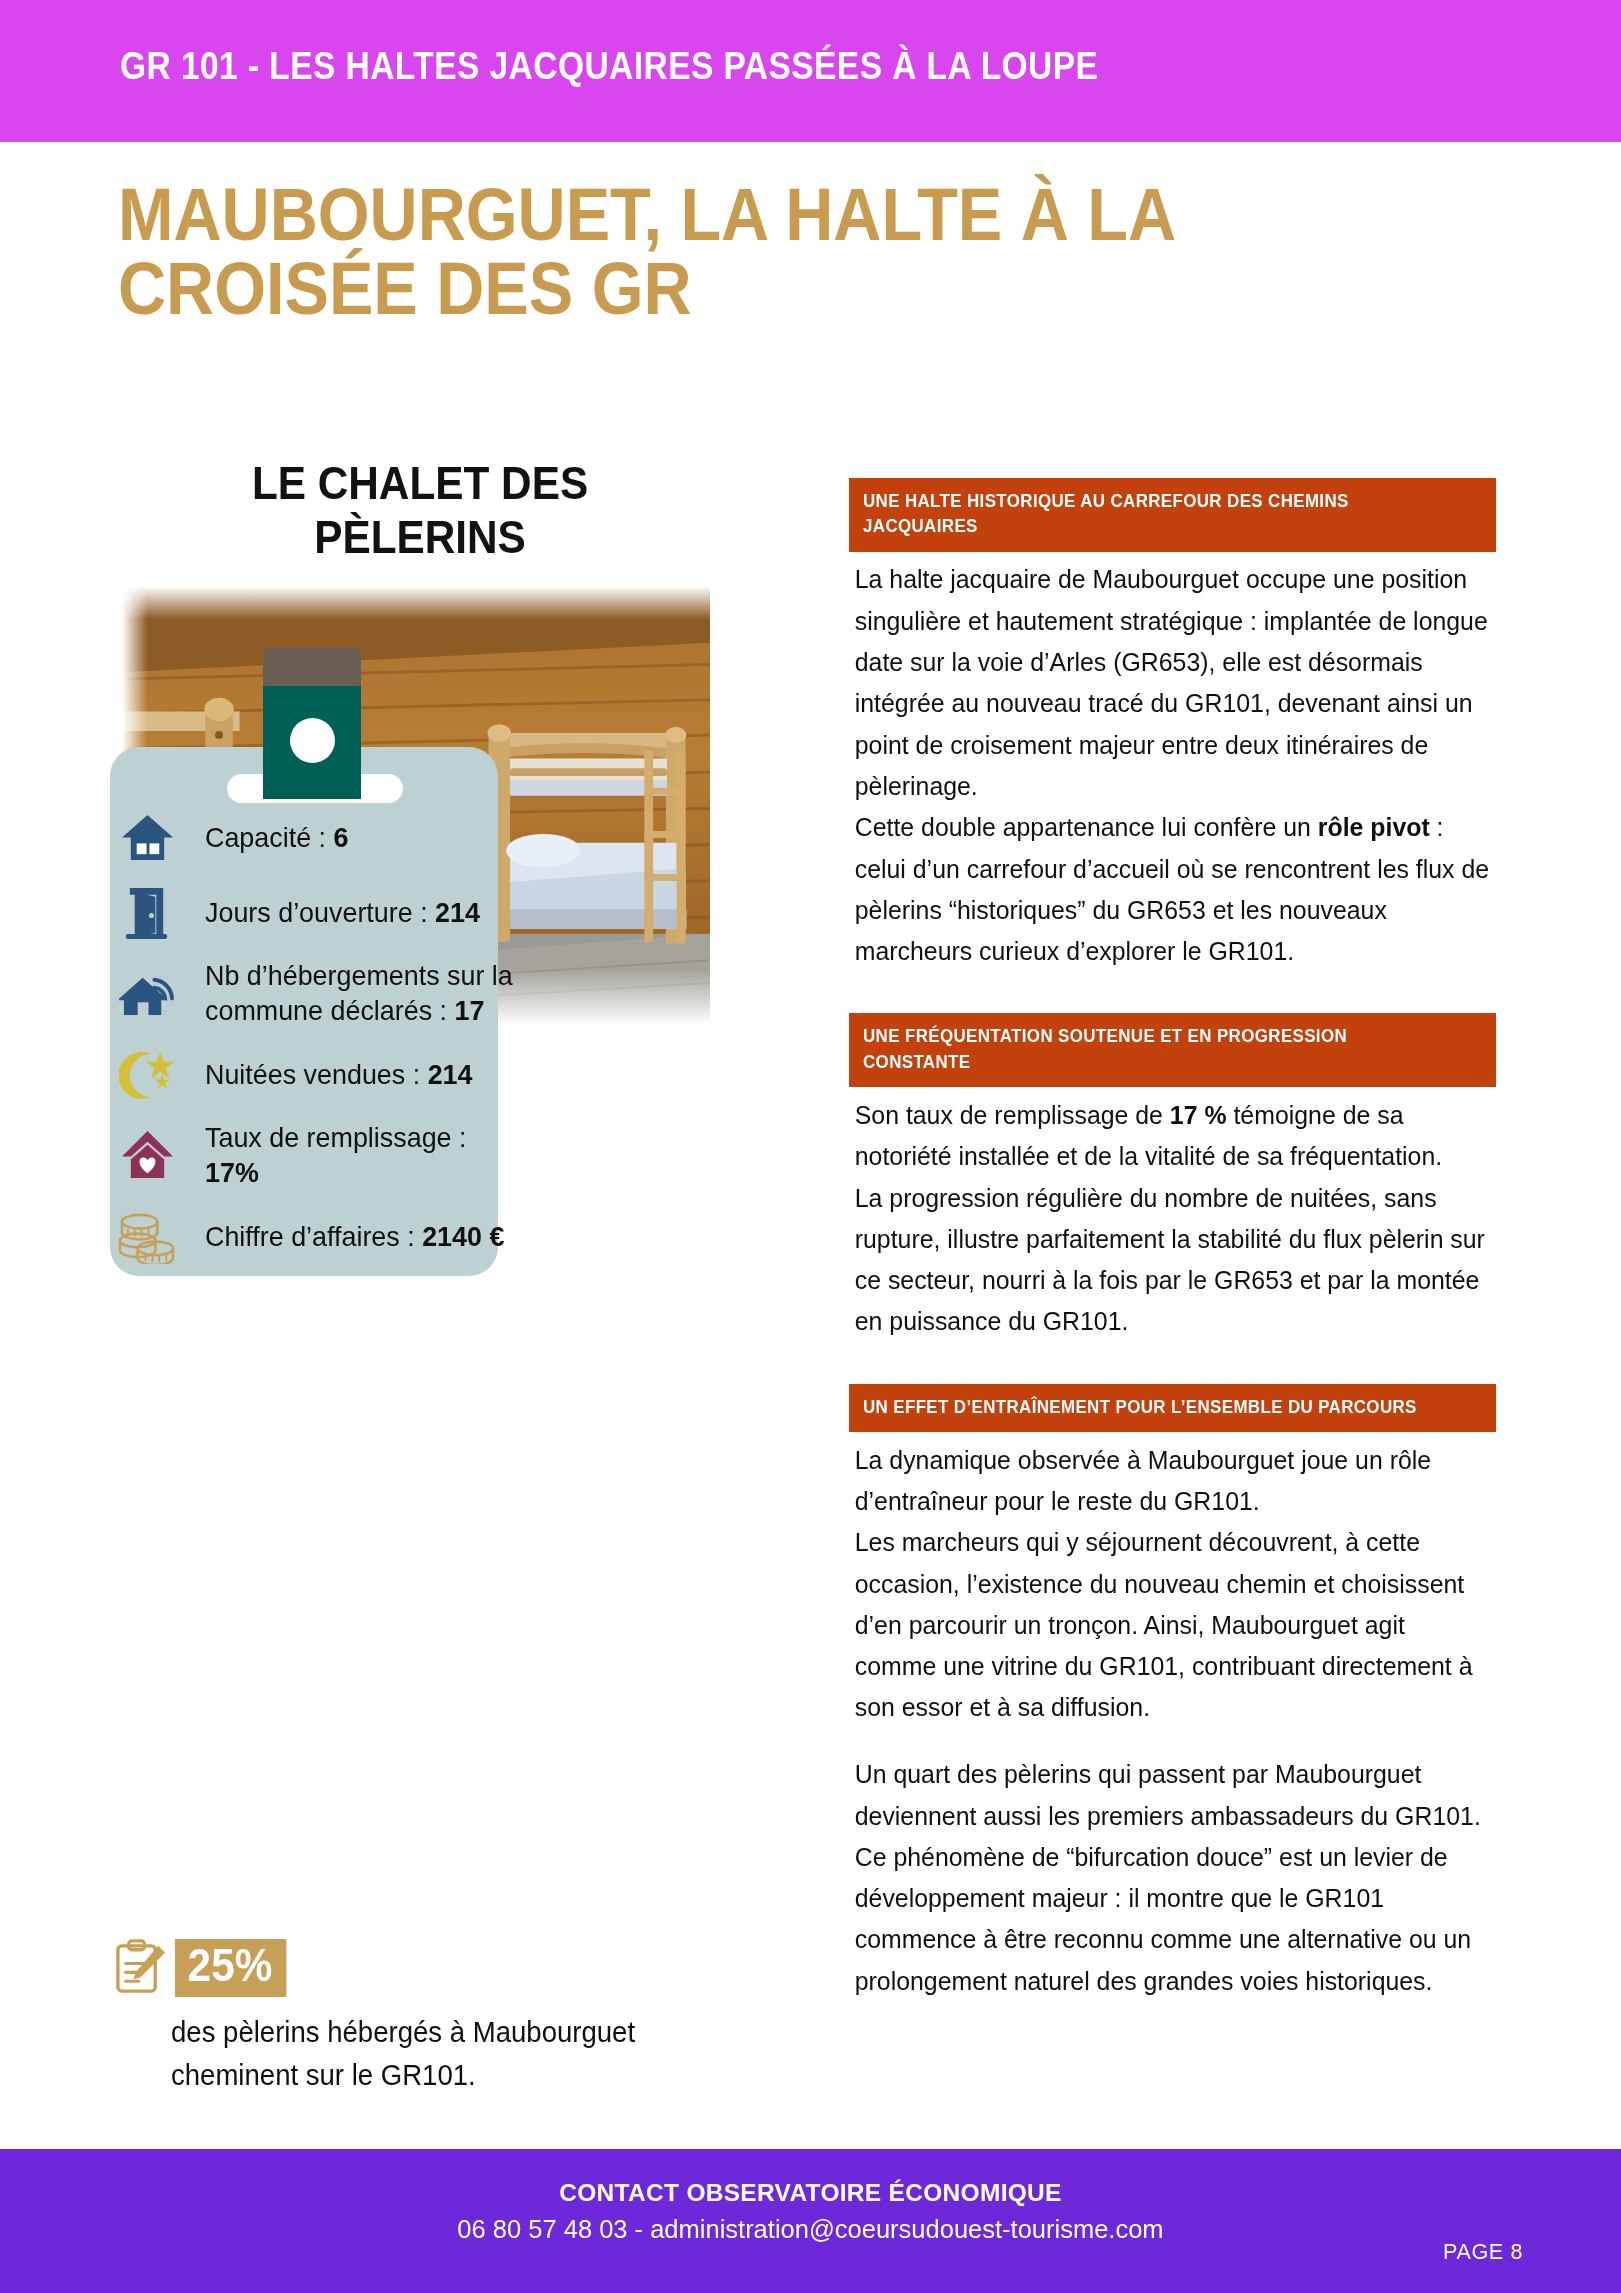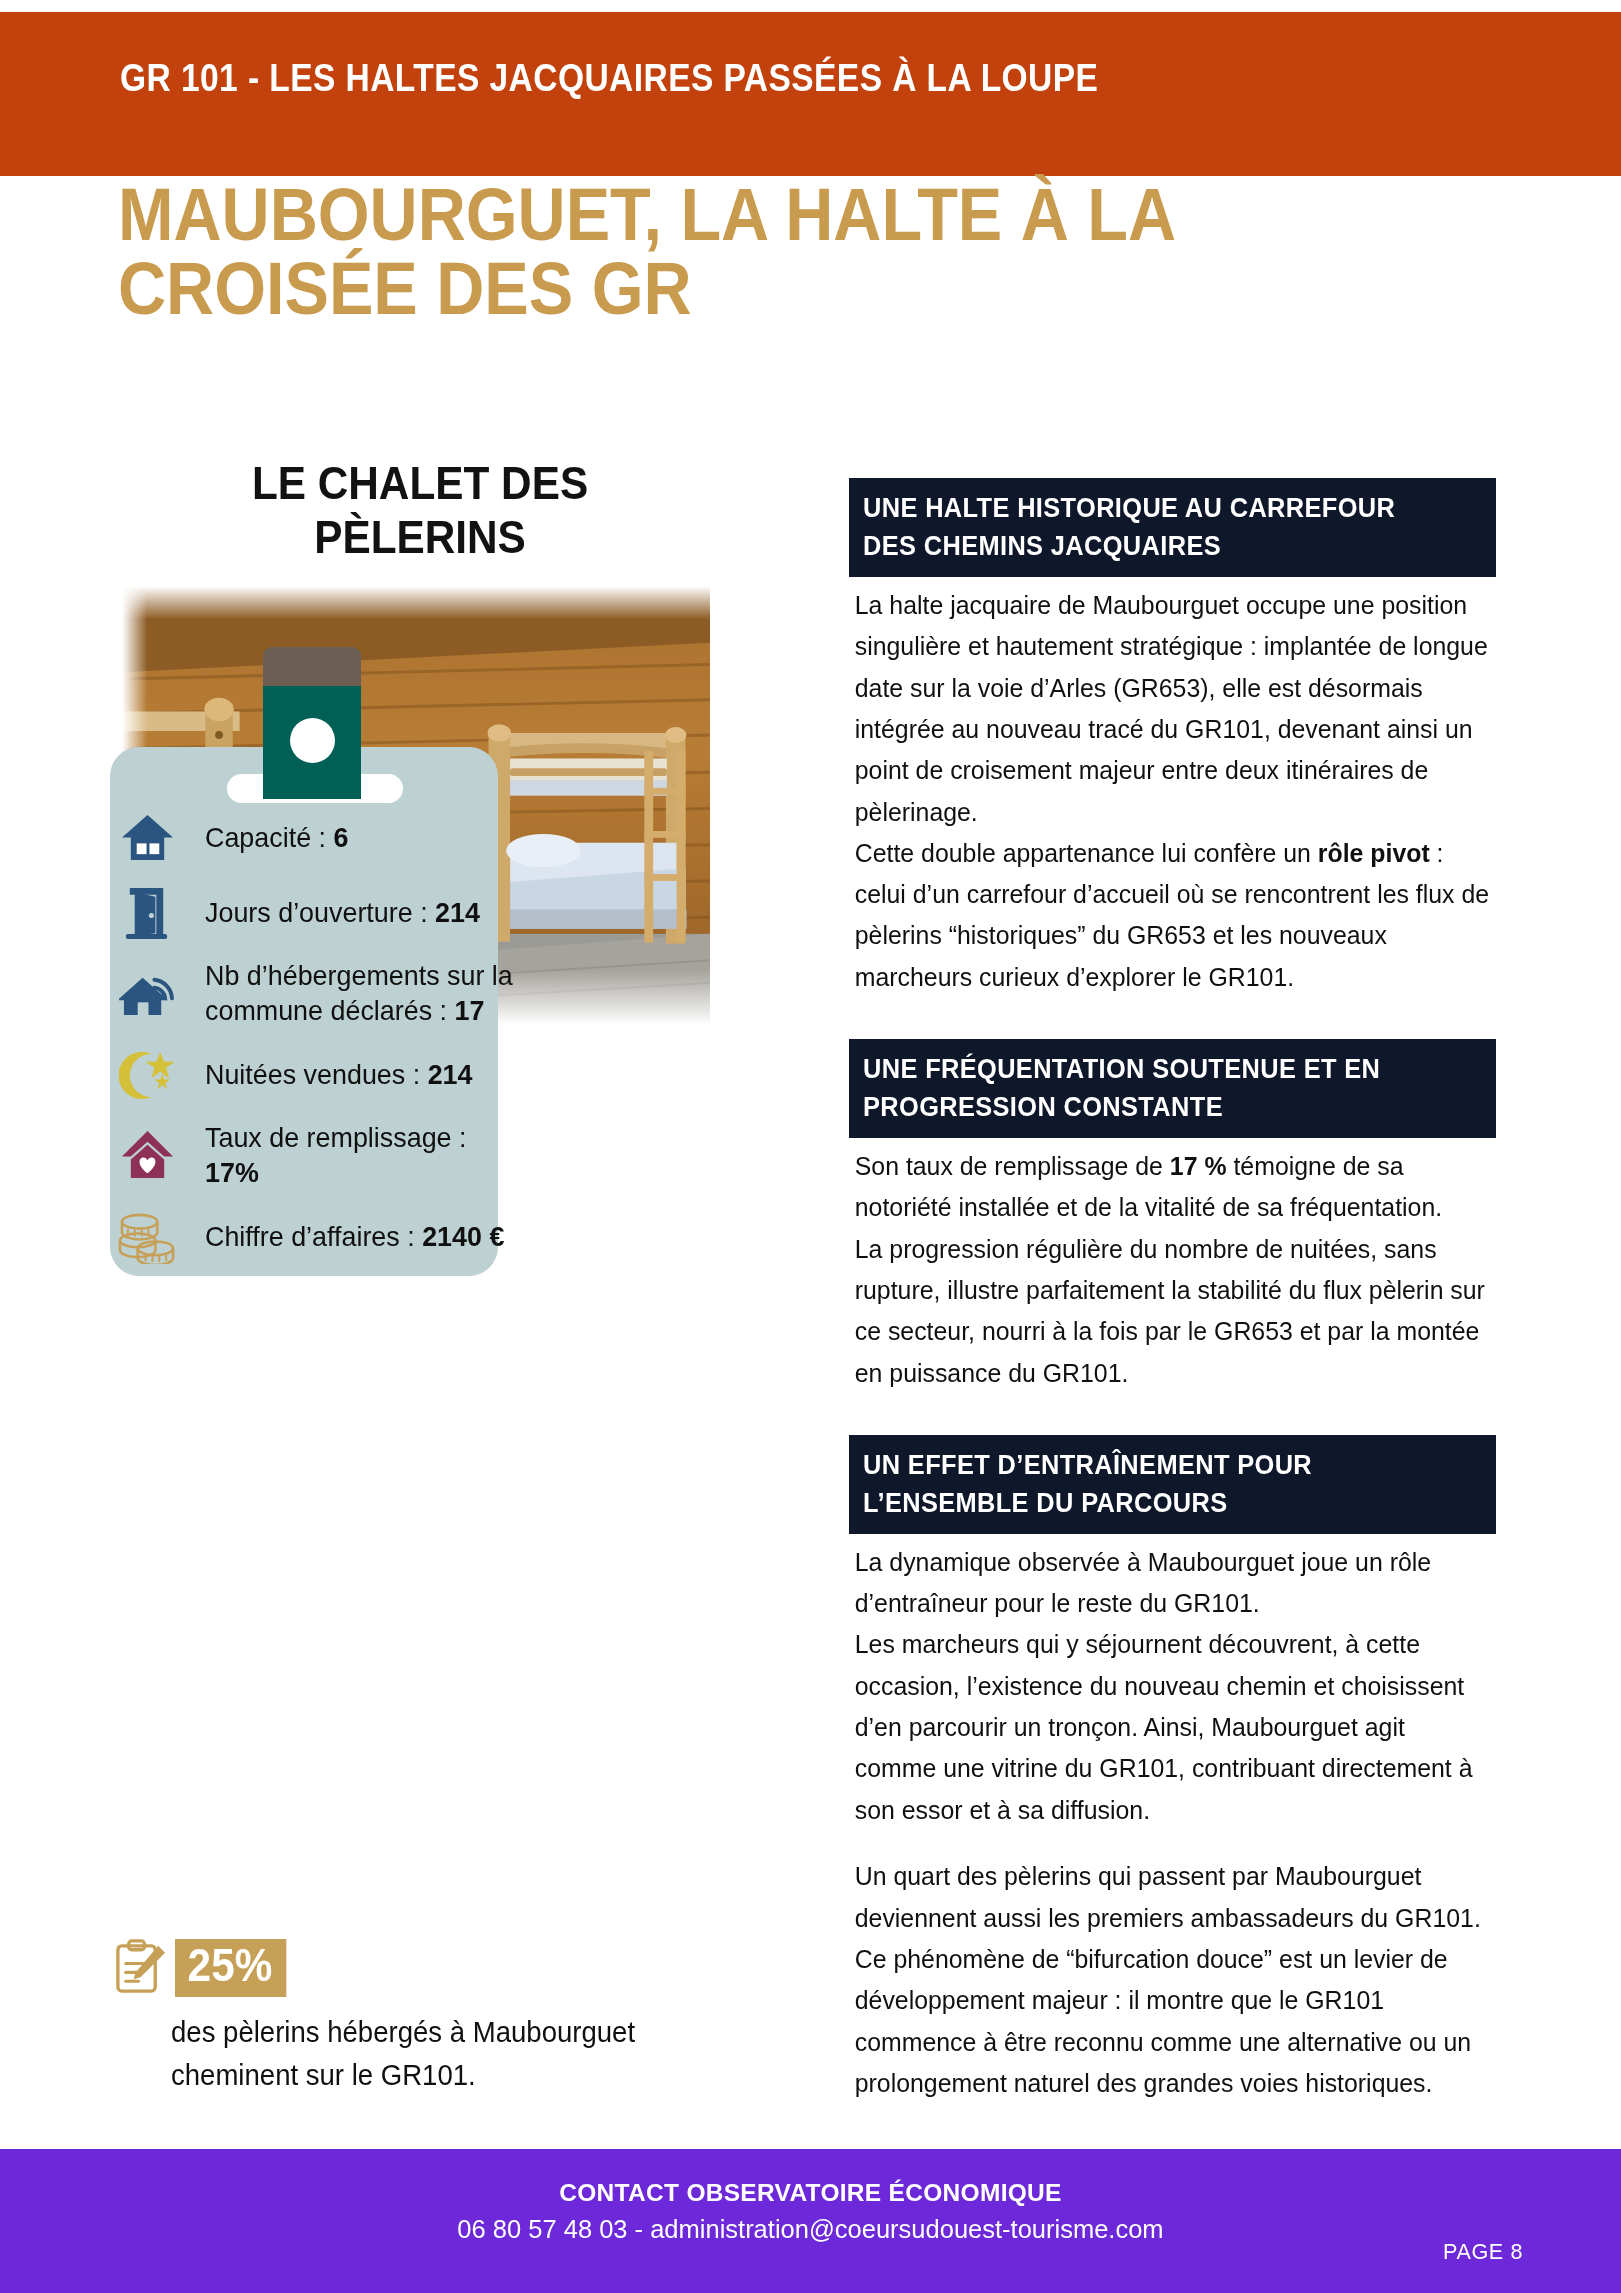--- a/index.html
+++ b/index.html
@@ -15,23 +15,23 @@
   .page {
     position: relative;
     width: 1621px;
     height: 2294px;
     background: #ffffff;
   }
 
   
   .top-banner {
     position: absolute;
-    left: 0; top: 12px;
-    width: 1621px; height: 164px;
-    background: #c2410c;
+    left: 0; top: 0;
+    width: 1621px; height: 142px;
+    background: #d946ef;
   }
   .top-banner-title {
     position: absolute;
     left: 120px; top: 44px;
     color: #ffffff;
     font-family: "Liberation Sans Narrow", "Liberation Sans", sans-serif;
     font-size: 39px;
     font-weight: bold;
     letter-spacing: 0.5px;
     transform: scaleX(0.86);
@@ -200,24 +200,24 @@
     transform-origin: left top;
   }
 
   
   .right-col {
     position: absolute;
     left: 849px; top: 478px;
     width: 647px;
   }
   .sec-head {
-    background: #0f172a;
+    background: #c2410c;
     color: #ffffff;
     font-family: "Liberation Sans Narrow", "Liberation Sans", sans-serif;
-    font-size: 27px;
+    font-size: 18px;
     font-weight: bold;
     letter-spacing: 0.4px;
     padding: 10.8px 13.7px 11.8px 13.7px;
     line-height: 1.42;
     width: 647px;
   }
   .sec-head span {
     display: block;
     transform: scaleX(0.94);
     transform-origin: left top;

